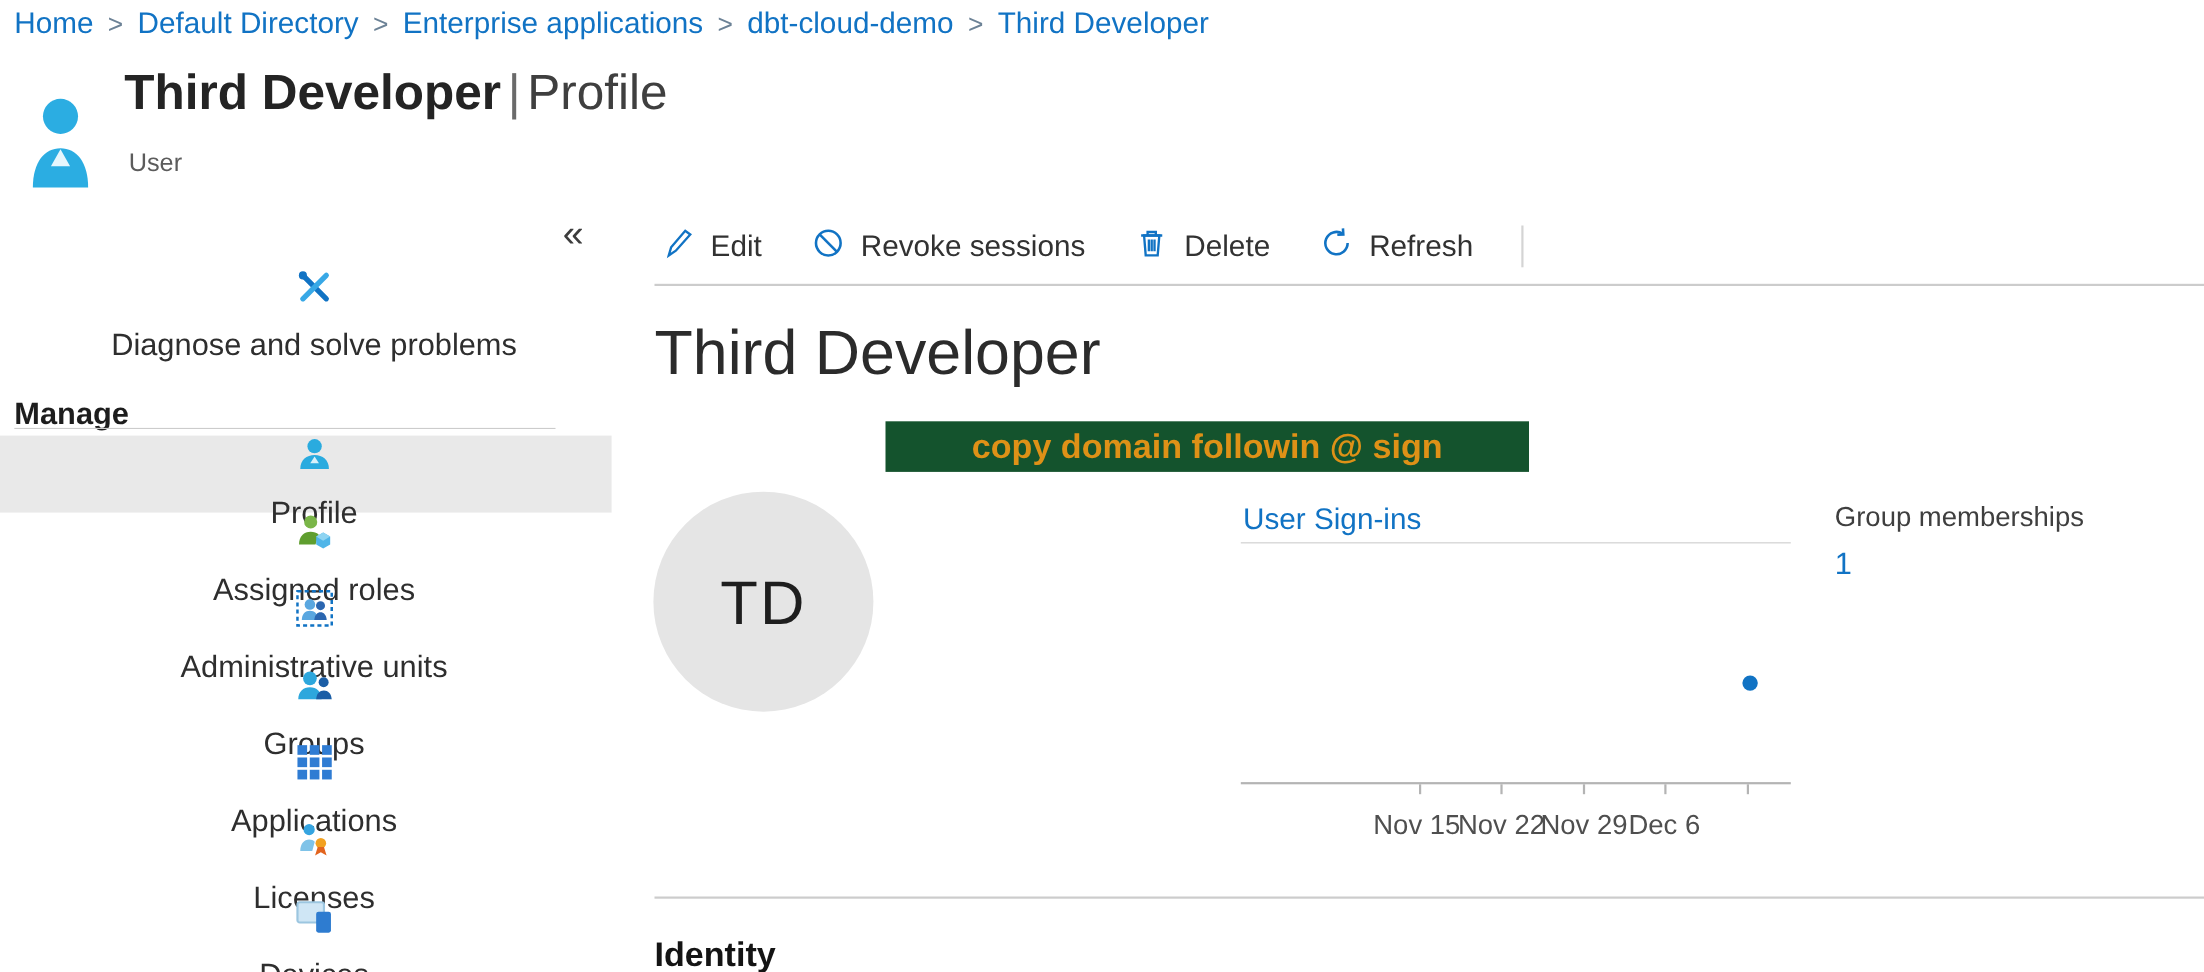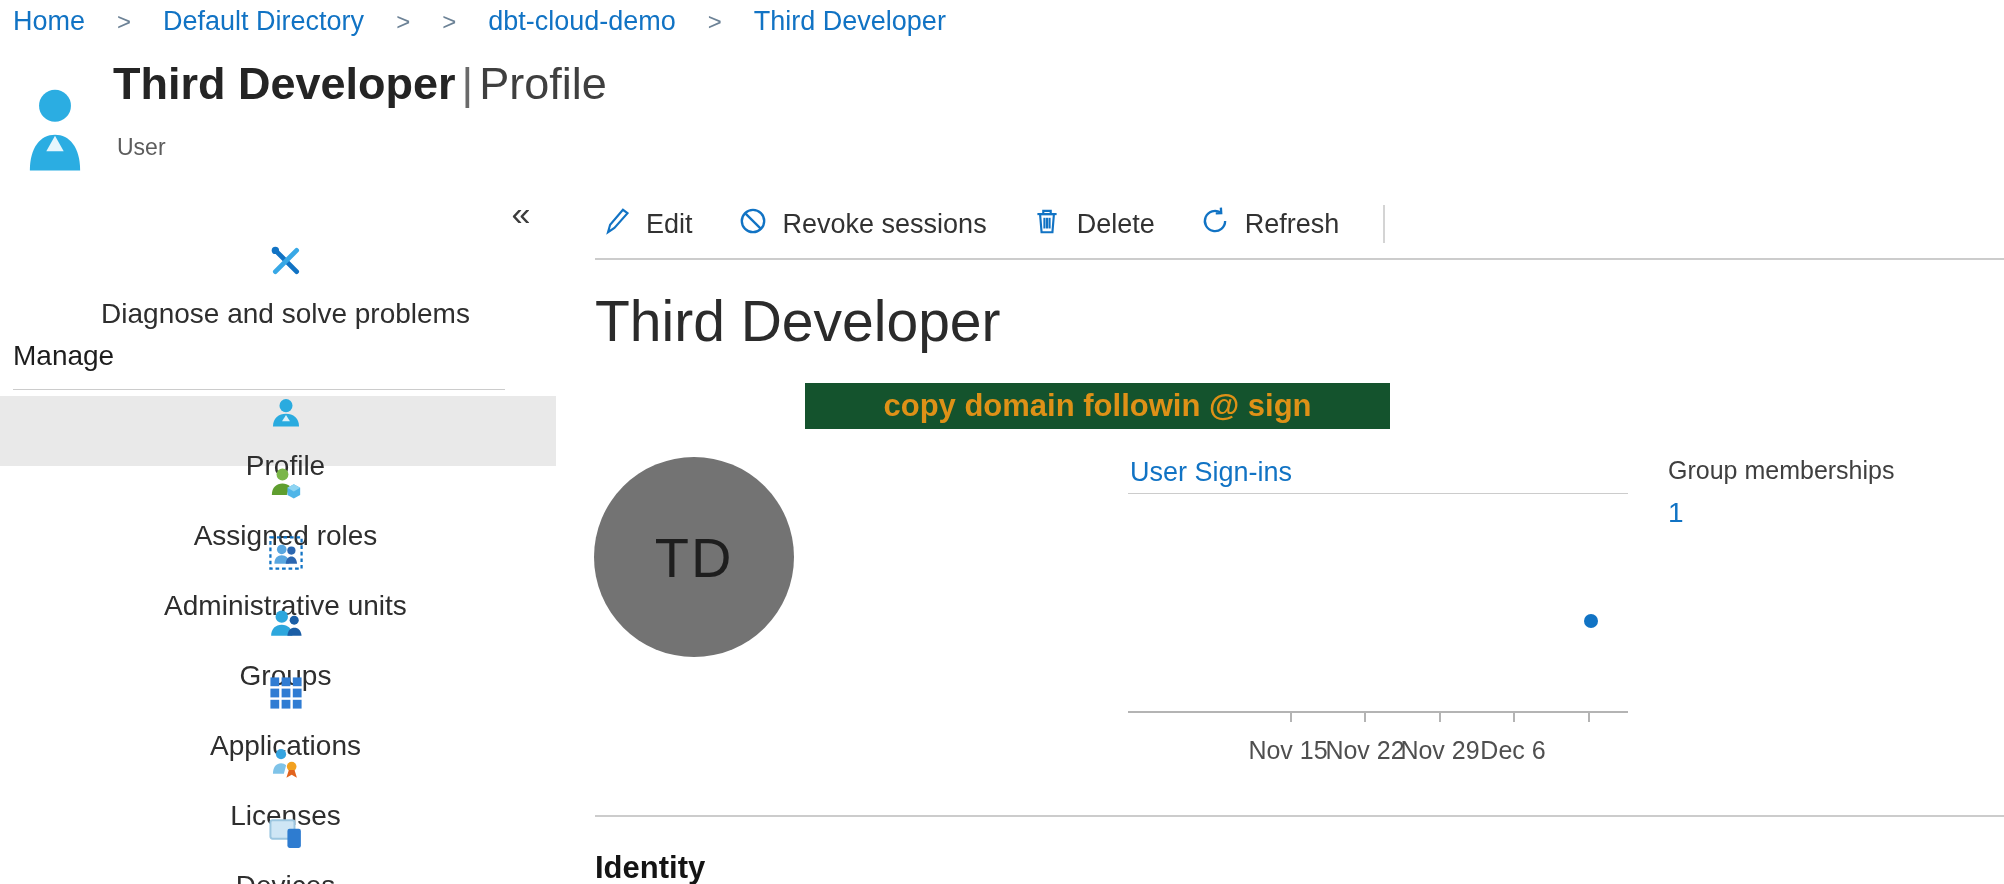--- a/index.html
+++ b/index.html
@@ -1,59 +1,59 @@
 <!DOCTYPE html>
 <html><head>
 <meta charset="utf-8">
 <style>
   * { margin:0; padding:0; box-sizing:border-box; }
   html,body { width:2004px; height:884px; overflow:hidden; background:#fff;
     font-family:"Liberation Sans","DejaVu Sans",sans-serif; color:#2e2e2e; }
   .page { position:relative; width:2004px; height:884px; background:#fff; }
 
   
-  .breadcrumb { position:absolute; left:13px; top:6px; display:flex; align-items:flex-start; gap:32px;
+  .breadcrumb { position:absolute; left:13px; top:6px; display:flex; align-items:flex-end; gap:13px;
     font-size:27px; }
   .crumb { color:#1173c4; text-decoration:none; cursor:pointer; }
   .crumb-sep { color:#6c8296; font-size:24px; padding-top:2px; }
 
   
   .header-icon { position:absolute; left:26px; top:82px; width:58px; height:92px; }
   .page-title { position:absolute; left:113px; top:58px; font-size:45px; color:#252525; white-space:nowrap; }
   .page-title .t-main { font-weight:bold; color:#242424; }
   .page-title .t-sep { color:#6a6a6a; font-weight:300; padding:0 6px; }
   .page-title .t-sec { color:#3f3f3f; font-weight:300; }
   .page-subtitle { position:absolute; left:117px; top:134px; font-size:23px; color:#5c5c5c; }
 
   
   .collapse-btn { position:absolute; left:498px; top:192px; width:46px; height:42px; font-size:34px;
     color:#3d3d3d; background:none; border:none; cursor:pointer; line-height:40px; text-align:center; }
   .side-row { position:absolute; left:0; width:556px; height:70px; display:flex; align-items:center;
     padding-left:15px; gap:20px; font-size:28px; color:#2e2e2e; cursor:pointer;flex-direction:column; }
   .side-row.selected { background:#e9e9e9; }
   .side-row .ic { width:34px; height:34px; flex:0 0 34px; }
-  .side-head { position:absolute; left:13px; top:340px; font-size:28px; font-weight:normal; color:#1d1d1d; }
+  .side-head { position:absolute; left:13px; top:360px; font-size:28px; font-weight:bold; color:#1d1d1d; }
   .side-divider { position:absolute; left:13px; top:389px; width:492px; height:1px; background:#ccc; }
 
   
   .toolbar { position:absolute; left:600px; top:200px; height:48px; display:flex; align-items:center; gap:44px; }
   .tb-btn { display:flex; align-items:center; gap:14px; background:none; border:none; cursor:pointer;
     font-size:27px; color:#323232; font-family:inherit; white-space:nowrap; }
   .tb-btn svg { width:32px; height:32px; }
   .tb-divider { width:2px; height:38px; background:#d4d4d4; }
   .toolbar-underline { position:absolute; left:595px; right:0; top:258px; height:2px; background:#ccc; }
 
   
   .content-h1 { position:absolute; left:595px; top:288px; font-size:57px; font-weight:400; color:#2b2b2b; }
   .upn-row { position:absolute; left:595px; top:383px; height:46px; }
   .upn-prefix { font-size:29px; font-weight:bold; color:#141414; line-height:46px; }
   .redaction { position:absolute; left:805px; top:383px; width:585px; height:46px; background:#14532d;
     color:#de9117; font-weight:bold; font-size:31px; display:flex; align-items:center; justify-content:center; }
-  .avatar { position:absolute; left:594px; top:457px; width:200px; height:200px; border-radius:50%;
-    background:#737373; display:flex; align-items:center; justify-content:center;
+  .avatar { position:absolute; left:594px; top:447px; width:200px; height:200px; border-radius:50%;
+    background:#e5e5e5; display:flex; align-items:center; justify-content:center;
     font-size:56px; color:#1e1e1e; letter-spacing:2px; }
 
   
   .chart { position:absolute; left:1128px; top:455px; width:502px; height:320px; }
   .chart-title { position:absolute; left:2px; top:2px; font-size:27px; color:#1173c4; cursor:pointer; text-decoration:none; }
   .chart-title-underline { position:absolute; left:0; top:38px; width:500px; height:1px; background:#ccc; }
   .x-axis { position:absolute; left:0; top:256px; width:500px; height:2px; background:#b4b4b4; }
   .tickmark { position:absolute; top:258px; width:2px; height:9px; background:#b4b4b4; }
   .xtick { position:absolute; top:281px; font-size:25px; color:#4f4f4f; transform:translateX(-50%); white-space:nowrap; }
   .datapoint { position:absolute; left:456px; top:159px; width:14px; height:14px; border-radius:50%; background:#1173c4; }
@@ -69,20 +69,21 @@
 </head>
 <body>
 
 <div class="page">
 
   <nav class="breadcrumb">
     <a class="crumb">Home</a>
     <span class="crumb-sep">&gt;</span>
     <a class="crumb">Default Directory</a>
     <span class="crumb-sep">&gt;</span>
+    <a class="crumb">Enterprise applications</a>
     <span class="crumb-sep">&gt;</span>
     <a class="crumb">dbt-cloud-demo</a>
     <span class="crumb-sep">&gt;</span>
     <a class="crumb">Third Developer</a>
   </nav>
 
   <span class="header-icon">
     <svg viewBox="0 0 60 92" width="58" height="92">
       <circle cx="30" cy="23" r="16.5" fill="#2bade2"></circle>
       <path d="M4 90c0-24 11-37 26-37s26 13 26 37z" fill="#2bade2"></path>

